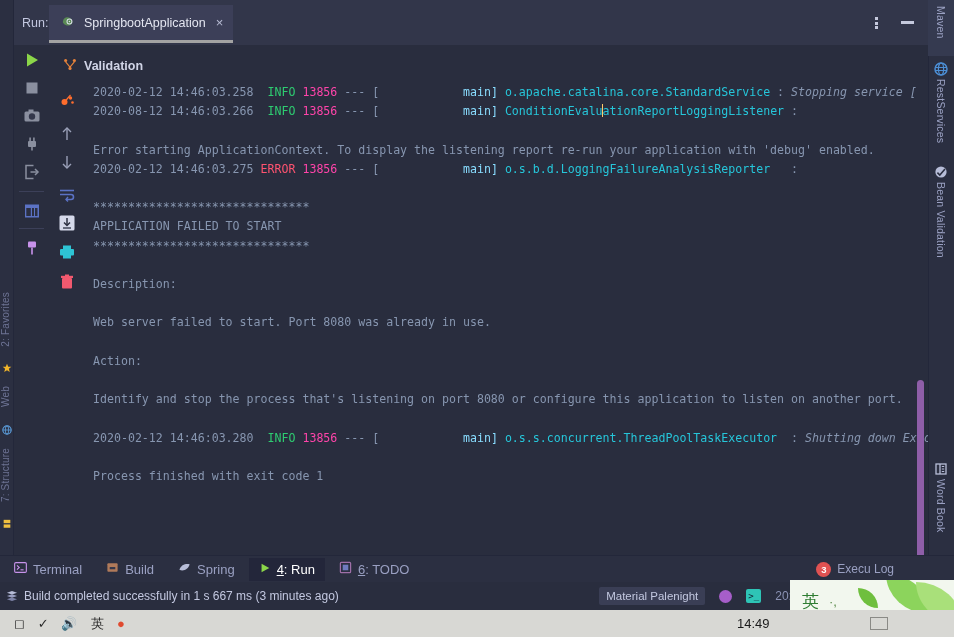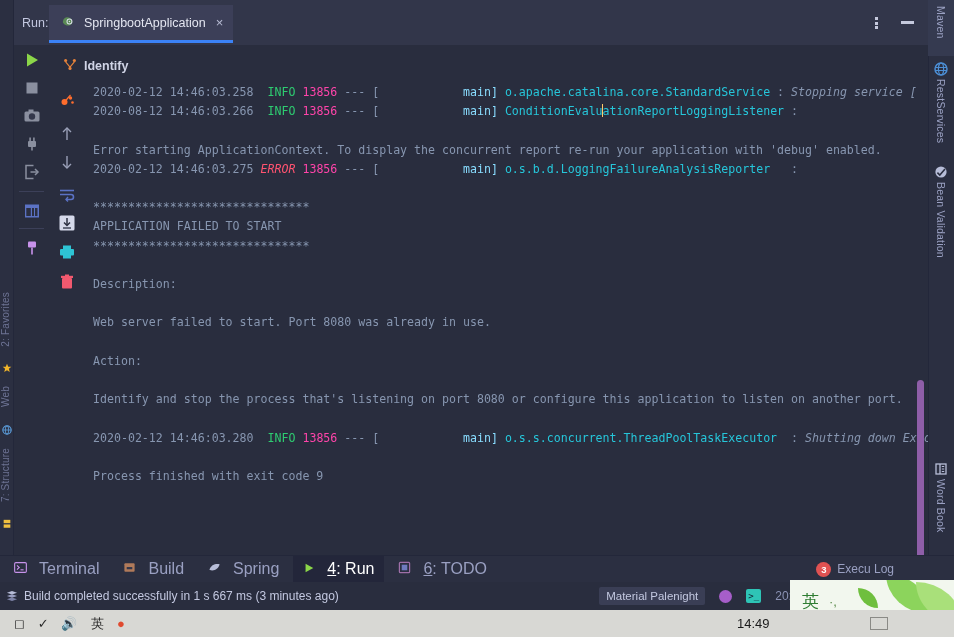--- a/index.html
+++ b/index.html
@@ -53,21 +53,21 @@
   
   #run-titlebar {
     position:relative; height:45px; background:#32364a;
   }
   #run-label {
     position:absolute; left:8px; top:16px;
     font-size:12.5px; color:#c3c8e0;
   }
   #run-tab {
     position:absolute; left:35px; top:5px; height:38px;
-    background:#3c3f58; border-bottom:3px solid #3b82f6;
+    background:#3c3f58; border-bottom:3px solid #a3a3a3;
     display:flex; align-items:center; padding:0 10px 0 12px;
     gap:8px;
   }
   #run-tab-title { font-size:12.5px; color:#e4e6f1; }
   #run-tab-close {
     font-size:13px; color:#b8bcd4; line-height:1;
     margin-left:2px; cursor:default;
   }
   #win-more {
     position:absolute; right:46px; top:16px;
@@ -114,21 +114,21 @@
     background:#292d3e; overflow:hidden;
   }
   #console-text {
     position:absolute; left:9px; top:0;
     font-family:"DejaVu Sans Mono", monospace;
     font-size:11.6px; line-height:19.2px;
     white-space:pre; color:#8796b0;
   }
   .c-date { color:#8796b0; }
   .c-info { color:#2ecc71; }
-  .c-error{ color:#ff5370;font-style:italic; }
+  .c-error{ color:#ff5370; }
   .c-pid  { color:#ff44aa; }
   .c-sep  { color:#8796b0; }
   .c-thread{ color:#89ddff; }
   .c-class{ color:#26c6da; }
   .c-msg  { color:#8796b0;font-style:italic; }
   .c-plain{ color:#8796b0; }
   .c-caret {
     display:inline-block; width:1.5px; height:13px; background:#ffcb6b;
     vertical-align:-2px; margin:0 -0.75px;
   }
@@ -139,23 +139,23 @@
     background:#8e5ea8; border-radius:4px;
   }
 
   
   #toolbar-bottom {
     position:absolute; left:0; top:555px; width:954px; height:27px;
     background:#2b2f41; border-top:1px solid #23273a;
     display:flex; align-items:center;
   }
   .tw-btn {
-    display:flex; align-items:center; gap:12px;
+    display:flex; align-items:center; gap:6px;
     padding:4px 10px; margin-left:4px;
-    font-size:16px; color:#9aa0c2;
+    font-size:13px; color:#9aa0c2;
   }
   .tw-btn.active { background:#23263a; color:#ffffff;align-items:center; }
   .tw-btn u { text-decoration:underline; }
   #event-log-btn {
     position:absolute; right:60px; display:flex; align-items:center; gap:6px;
     font-size:12px; color:#9aa0c2;
   }
   #event-badge {
     width:15px; height:15px; border-radius:50%; background:#e05252;
     color:#fff; font-size:9.5px; display:flex; align-items:center;
@@ -323,21 +323,21 @@
   <div id="subtabs">
     <div class="subtab inactive">
       <span>
         <svg viewBox="0 0 16 16" width="14" height="14">
             <circle cx="3" cy="4" r="1.8" fill="#e8833a"></circle>
             <circle cx="13" cy="4" r="1.8" fill="#e8833a"></circle>
             <circle cx="8" cy="13" r="1.8" fill="#e8833a"></circle>
             <path d="M3 5.5 L8 11.5 M13 5.5 L8 11.5" stroke="#e8833a" stroke-width="1.3"></path>
           </svg>
       </span>
-      <span>Identify</span>
+      <span>Validation</span>
     </div>
   </div>
 
   <div id="run-toolbar">
     <div class="tb-ico" style="top:6px;">
       <svg viewBox="0 0 18 18" width="18" height="18">
           <polygon points="4,2.5 15,9 4,15.5" fill="#8bd649"></polygon>
         </svg>
     </div>
     <div class="tb-ico" style="top:34px;">
@@ -432,38 +432,38 @@
           <rect x="3" y="2.8" width="12" height="2.2" fill="#f2596f"></rect>
           <rect x="7" y="1.5" width="4" height="1.6" fill="#f2596f"></rect>
         </svg>
     </div>
   </div>
 
   <div id="console">
     <pre id="console-text"><span class="c-date">2020-02-12 14:46:03.258</span> <span class="c-info"> INFO</span> <span class="c-pid">13856</span> <span class="c-sep">--- [</span><span class="c-thread">            main]</span> <span class="c-class">o.apache.catalina.core.StandardService</span><span class="c-sep"> : </span><span class="c-msg">Stopping service [</span>
 <span class="c-date">2020-08-12 14:46:03.266</span> <span class="c-info"> INFO</span> <span class="c-pid">13856</span> <span class="c-sep">--- [</span><span class="c-thread">            main]</span> <span class="c-class">ConditionEvalu</span><span class="c-caret"></span><span class="c-class">ationReportLoggingListener</span><span class="c-sep"> :</span><span class="c-msg"></span>
 
-<span class="c-plain">Error starting ApplicationContext. To display the concurrent report re-run your application with 'debug' enabled.</span>
+<span class="c-plain">Error starting ApplicationContext. To display the listening report re-run your application with 'debug' enabled.</span>
 <span class="c-date">2020-02-12 14:46:03.275</span> <span class="c-error">ERROR</span> <span class="c-pid">13856</span> <span class="c-sep">--- [</span><span class="c-thread">            main]</span> <span class="c-class">o.s.b.d.LoggingFailureAnalysisReporter</span><span class="c-sep">   :</span><span class="c-msg"></span>
 
 <span class="c-plain">*******************************</span>
 <span class="c-plain">APPLICATION FAILED TO START</span>
 <span class="c-plain">*******************************</span>
 
 <span class="c-plain">Description:</span>
 
 <span class="c-plain">Web server failed to start. Port 8080 was already in use.</span>
 
 <span class="c-plain">Action:</span>
 
 <span class="c-plain">Identify and stop the process that's listening on port 8080 or configure this application to listen on another port.</span>
 
 <span class="c-date">2020-02-12 14:46:03.280</span> <span class="c-info"> INFO</span> <span class="c-pid">13856</span> <span class="c-sep">--- [</span><span class="c-thread">            main]</span> <span class="c-class">o.s.s.concurrent.ThreadPoolTaskExecutor</span><span class="c-sep">  : </span><span class="c-msg">Shutting down Execu</span>
 
-<span class="c-plain">Process finished with exit code 9</span></pre>
+<span class="c-plain">Process finished with exit code 1</span></pre>
     <div id="vscroll"></div>
 
   </div>
 
 </div>
 
 <div id="toolbar-bottom">
   <div class="tw-btn">
     <span>
       <svg viewBox="0 0 14 14" width="13" height="13">

